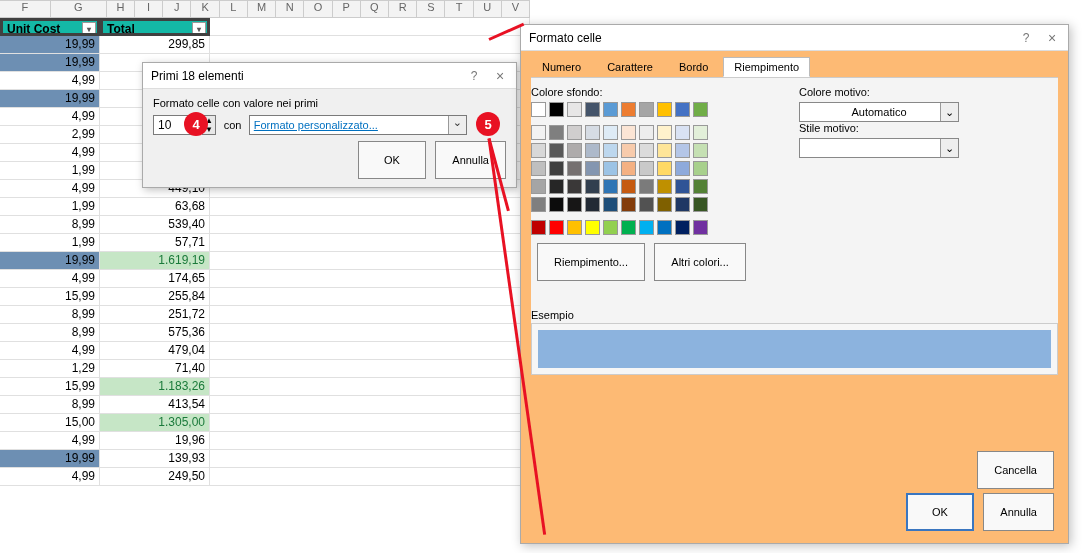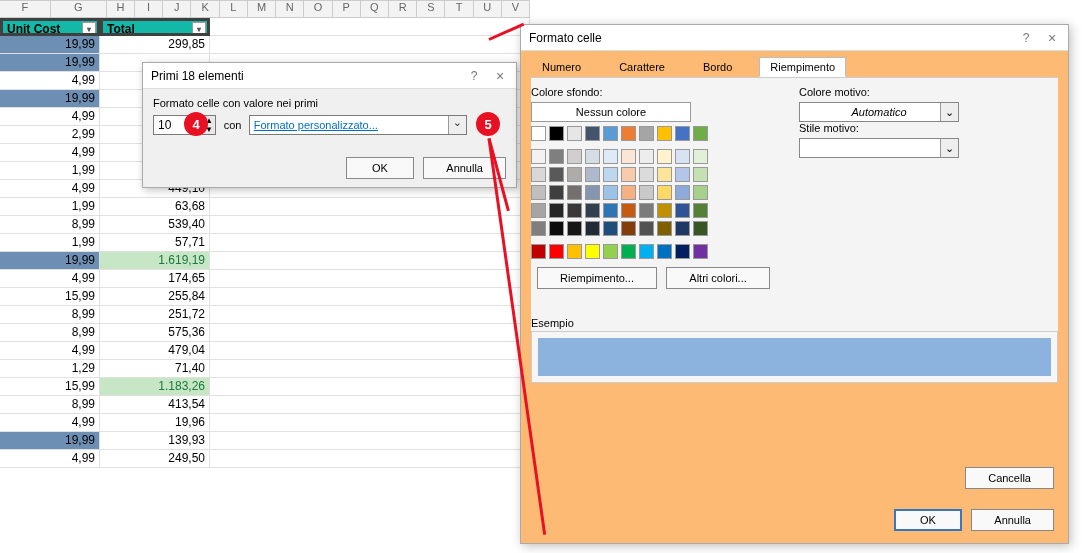--- a/index.html
+++ b/index.html
@@ -26,27 +26,27 @@
   .dlg-title .help { right: 30px; }
   .dlg-title .close { right: 4px; font-size: 14px; }
   .dlg1 .body { padding: 8px 10px; }
   .lbl { font-size: 11px; margin-bottom: 6px; }
   .num-in { width: 46px; height: 20px; border: 1px solid #7a7a7a; padding: 0 4px; font-size: 12px; }
   .num-spin { display:inline-block; width:14px; height:20px; border:1px solid #7a7a7a; border-left:none; vertical-align: top; background: #e8e8e8; font-size:8px; text-align:center; line-height:9px; }
   .con { margin: 0 4px; font-size: 11px; }
   .sel { width: 218px; height: 20px; border: 1px solid #7a7a7a; background: #fff; padding: 0 4px; font-size: 11px; display: inline-flex; align-items: center; vertical-align: top; position: relative; color:#0070c0; text-decoration: underline; }
   .sel .chev { position: absolute; right: 0; top: 0; width: 18px; height: 18px; border-left: 1px solid #999; background: #eee; color: #333; text-align: center; text-decoration: none; }
   .dlg1 .buttons { position: absolute; bottom: 8px; right: 10px; }
-  .btn { min-width: 68px; height: 22px; border: 1px solid #888; background: #f9f9f9; font-size: 11px; margin-left: 6px; cursor: pointer; padding: 0 22px; }
+  .btn { min-width: 68px; height: 38px; border: 1px solid #888; background: #f9f9f9; font-size: 11px; margin-left: 6px; cursor: pointer; padding: 0 16px; }
   .btn.primary { border: 2px solid #3a76c0; }
 
   
   .dlg2 { position: absolute; left: 520px; top: 24px; width: 549px; height: 520px; background: #fdba74; border: 1px solid #aaa; box-shadow: 2px 2px 10px rgba(0,0,0,0.25); }
   .dlg2 .dlg-title { background: #fff; }
-  .tabs { display: flex; gap: 16px; padding: 6px 10px 0 10px; }
+  .tabs { display: flex; gap: 4px; padding: 6px 10px 0 10px; }
   .tab { padding: 3px 10px; font-size: 11px; border: 1px solid transparent; }
   .tab.active { background: #fff; border: 1px solid #bbb; border-bottom: 1px solid #fff; }
   .tabpanel { margin: 0 10px 10px 10px; background: #f4f4f4; border-top:1px solid #ccc; padding-top:8px; }
   .sect-l { float:left; width: 260px; }
   .sect-r { float:left; width: 245px; margin-left: 8px; }
   .sect-lbl { font-size: 11px; margin-bottom: 4px; }
   .nocolor { width: 160px; height: 20px; border: 1px solid #999; background: #fff; text-align: center; font-size: 11px; line-height: 18px; margin-bottom: 4px; }
   .swgrid { display: grid; grid-template-columns: repeat(10, 17px); grid-auto-rows: 17px; gap: 1px; margin-bottom: 6px; }
   .sw { width: 15px; height: 15px; border: 1px solid #999; }
   .sw.none { background: #fff; position: relative; }
@@ -199,20 +199,25 @@
         <div class="cell unit ">15,99</div>
         <div class="cell total sel-green">1.183,26</div>
         <div class="cell gap"></div>
       </div>
       <div class="row">
         <div class="cell unit ">8,99</div>
         <div class="cell total ">413,54</div>
         <div class="cell gap"></div>
       </div>
       <div class="row">
+        <div class="cell unit ">15,00</div>
+        <div class="cell total sel-green">1.305,00</div>
+        <div class="cell gap"></div>
+      </div>
+      <div class="row">
         <div class="cell unit ">4,99</div>
         <div class="cell total ">19,96</div>
         <div class="cell gap"></div>
       </div>
       <div class="row">
         <div class="cell unit sel-blue">19,99</div>
         <div class="cell total ">139,93</div>
         <div class="cell gap"></div>
       </div>
       <div class="row">
@@ -260,21 +265,20 @@
   </div>
   <div class="tabs" id="tabs">
       <div class="tab">Numero</div>
       <div class="tab">Carattere</div>
       <div class="tab">Bordo</div>
       <div class="tab active">Riempimento</div>
     </div>
   <div class="tabpanel">
     <div class="sect-l">
       <div class="sect-lbl">Colore sfondo:</div>
-      <div class="nocolor">Nessun colore</div>
       <div class="swgrid" id="themerow">
           <div class="sw none" style="background: rgb(255, 255, 255);"></div>
           <div class="sw" style="background: rgb(0, 0, 0);"></div>
           <div class="sw" style="background: rgb(231, 230, 230);"></div>
           <div class="sw" style="background: rgb(68, 84, 106);"></div>
           <div class="sw" style="background: rgb(91, 155, 213);"></div>
           <div class="sw" style="background: rgb(237, 125, 49);"></div>
           <div class="sw" style="background: rgb(165, 165, 165);"></div>
           <div class="sw" style="background: rgb(255, 192, 0);"></div>
           <div class="sw" style="background: rgb(68, 114, 196);"></div>
@@ -343,21 +347,21 @@
           <div class="sw" style="background: rgb(0, 112, 192);"></div>
           <div class="sw" style="background: rgb(0, 32, 96);"></div>
           <div class="sw" style="background: rgb(112, 48, 160);"></div>
         </div>
       <button class="btn">Riempimento...</button>
       <button class="btn">Altri colori...</button>
     </div>
     <div class="sect-r">
       <div class="sect-lbl">Colore motivo:</div>
       <span class="selbox">
-        <span style="text-align:center; display:block;font-style:italic;">Automatico</span>
+        <span style="text-align:center; display:block;">Automatico</span>
         <span class="chev">⌄</span>
       </span>
       <div class="sect-lbl" style="">Stile motivo:</div>
       <span class="selbox">
         <span></span>
         <span class="chev">⌄</span>
       </span>
     </div>
     <div class="clear"></div>
     <div class="example-lbl">Esempio</div>

